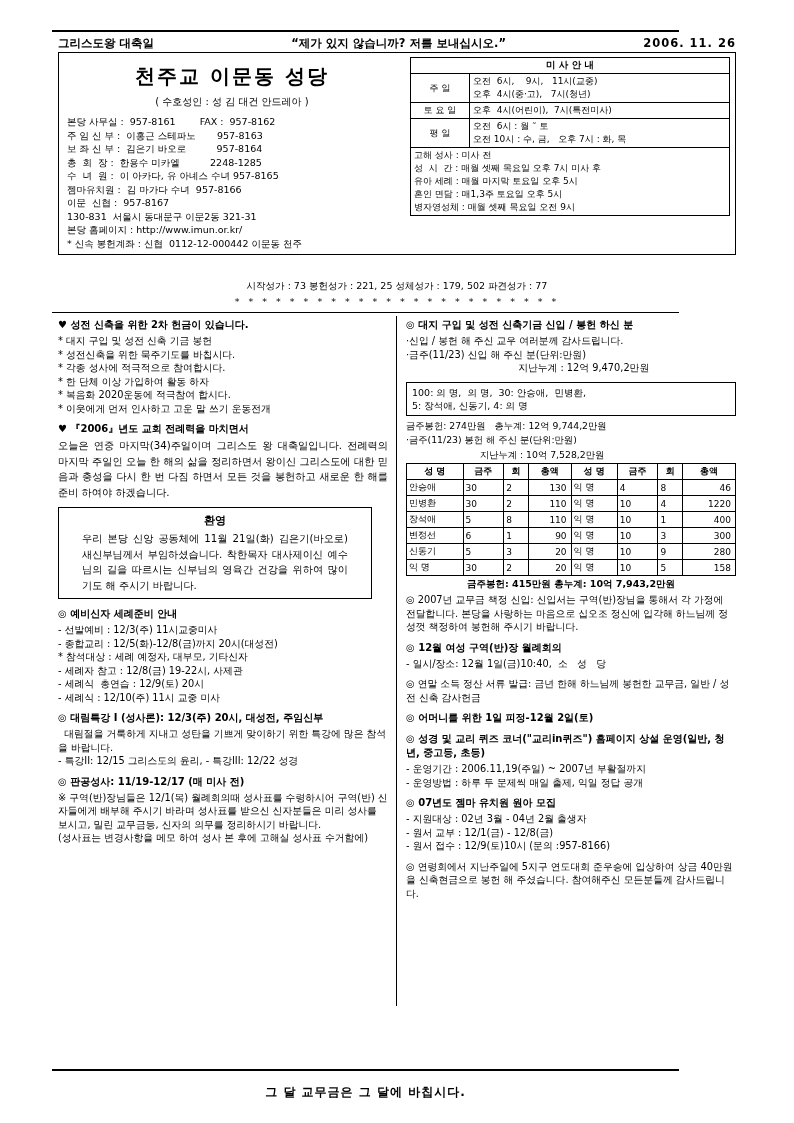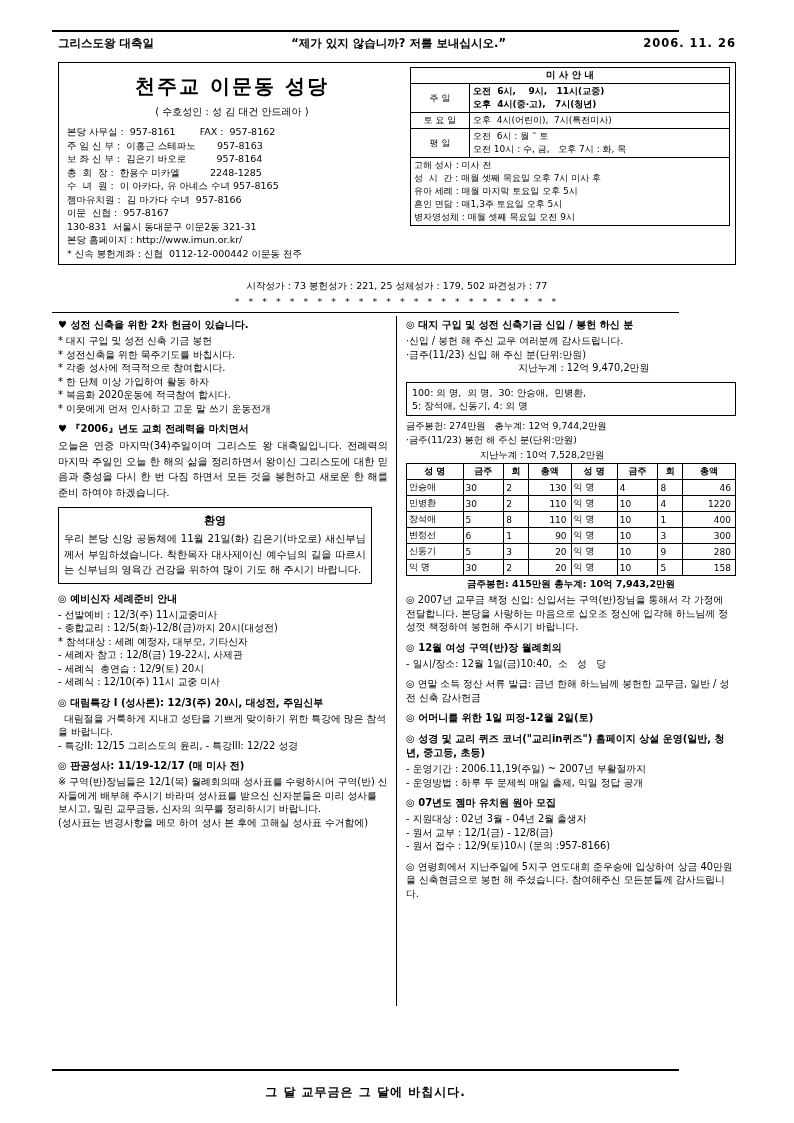--- a/index.html
+++ b/index.html
@@ -12,21 +12,21 @@
   }
   .page{position:relative;width:731px;height:1123px;box-sizing:border-box;padding:0;}
   .hr-top{position:absolute;left:52px;right:52px;top:30px;border-top:2px solid #000;}
   .hr-bot{position:absolute;left:52px;right:52px;bottom:52px;border-top:2px solid #000;}
 
   .masthead{position:absolute;left:58px;top:36px;width:678px;display:flex;justify-content:space-between;align-items:baseline;font-size:11.5px;font-weight:bold;}
   .masthead .m1{letter-spacing:0px;}
   .masthead .m2{font-weight:bold;}
   .masthead .m3{font-weight:bold;letter-spacing:1px;}
 
-  .topbox{position:absolute;left:58px;top:62px;width:678px;border:1.5px solid #000;box-sizing:border-box;display:flex;}
+  .topbox{position:absolute;left:58px;top:52px;width:678px;border:1.5px solid #000;box-sizing:border-box;display:flex;}
   .tb-left{width:346px;box-sizing:border-box;padding:6px 8px 4px 8px;border-right:0;}
   .tb-right{flex:1;box-sizing:border-box;padding:4px 5px 4px 5px;}
   .church-name{text-align:center;font-size:20px;font-weight:bold;letter-spacing:2px;margin-top:4px;}
   .patron{text-align:center;font-size:10px;margin-top:5px;margin-bottom:6px;}
   .contact{font-size:9.5px;line-height:13.5px;white-space:pre;}
 
   table.mass{border-collapse:collapse;width:100%;font-size:9px;}
   table.mass td{border:1px solid #000;padding:1px 3px;vertical-align:middle;}
   table.mass td.hdr{text-align:center;font-weight:bold;font-size:9.5px;}
   table.mass td.lbl{text-align:center;width:52px;white-space:nowrap;}
@@ -40,21 +40,21 @@
 
   .col{position:absolute;top:318px;font-size:10px;}
   .colL{left:58px;width:330px;}
   .colR{left:406px;width:330px;}
   .sec{margin-bottom:7px;}
   .sec h4{margin:0 0 2px 0;font-size:10px;font-weight:bold;}
   .lines{white-space:pre-wrap;line-height:14px;font-size:9.8px;}
   .lines.tight{line-height:13.5px;}
   .para{text-align:justify;line-height:15.5px;font-size:10.2px;text-indent:0;}
 
-  .boxed{border:1.5px solid #000;padding:5px 5px;margin:6px 16px 8px 0;}
+  .boxed{border:1.5px solid #000;padding:5px 23px;margin:6px 16px 8px 0;}
   .boxed .btitle{text-align:center;font-weight:bold;font-size:11px;margin-bottom:3px;}
   .boxed .btext{line-height:15.5px;font-size:10.2px;text-align:justify;}
 
   .cashbox{border:1.5px solid #000;padding:3px 5px;margin:4px 0 4px 0;font-size:9.5px;line-height:13px;white-space:pre-wrap;}
 
   table.don{border-collapse:collapse;width:100%;font-size:9px;margin-top:2px;}
   table.don th,table.don td{border:1px solid #000;padding:1px 2px;}
   table.don th{font-weight:bold;}
   table.don td.amt{text-align:right;padding-right:4px;}
 
@@ -93,21 +93,21 @@
 * 신속 봉헌계좌 : 신협  0112-12-000442 이문동 천주</div>
     </div>
     <div class="tb-right">
       <table class="mass">
         <tbody>
             <tr>
               <td class="hdr" colspan="2">미 사 안 내</td>
             </tr>
         <tr>
           <td class="lbl">주     일</td>
-          <td style="white-space:pre;font-weight:bold;">오전  6시,    9시,   11시(교중)
+          <td style="white-space:pre;">오전  6시,    9시,   11시(교중)
 오후  4시(중·고),   7시(청년)</td>
         </tr>
         <tr>
           <td class="lbl">토 요 일</td>
           <td style="white-space:pre;margin-top:36px;">오후  4시(어린이),  7시(특전미사)</td>
         </tr>
         <tr>
           <td class="lbl">평     일</td>
           <td style="white-space:pre;">오전  6시 : 월 ˜ 토
 오전 10시 : 수, 금,   오후 7시 : 화, 목</td>

